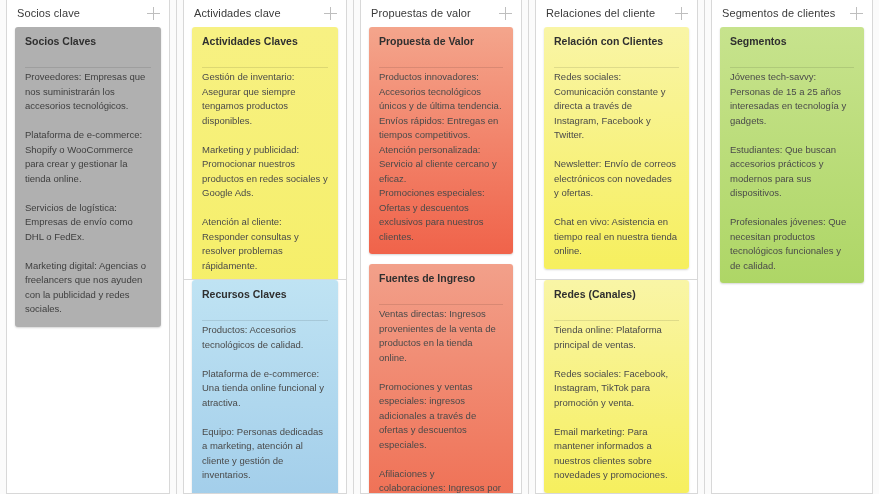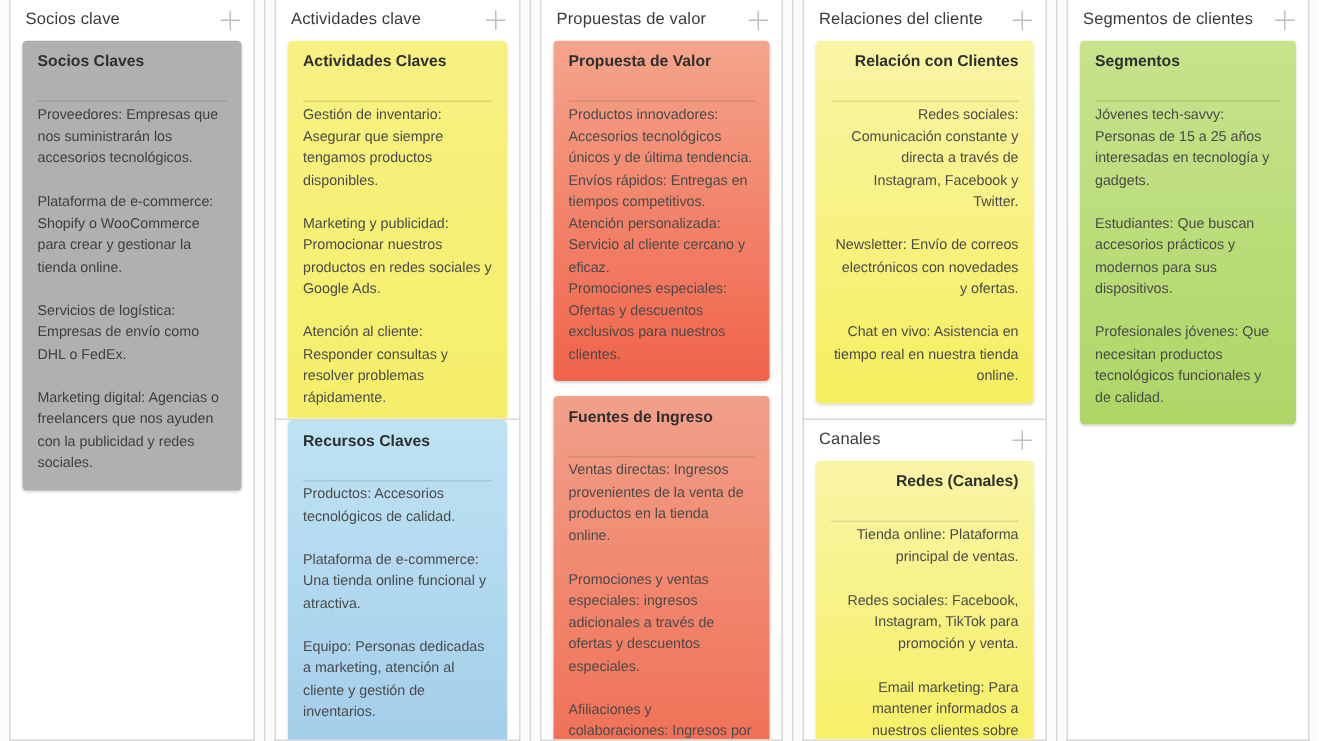--- a/index.html
+++ b/index.html
@@ -25,21 +25,21 @@
   .column {
     display: flex;
     flex-direction: column;
     box-sizing: border-box;
     position: relative;
     background: #fbfbfb;
   }
   .col-1 { width: 176px; }
   .col-2 { width: 177px; }
   .col-3 { width: 175px; }
-  .col-4 { width: 176px; text-align: right; }
+  .col-4 { width: 176px; }
   .col-5 { width: 175px; }
 
   
   .column + .column { border-left: 1px solid #d8d8d8; }
 
   .panel {
     background: #ffffff;
     border: 1px solid #d8d8d8;
     border-top: none;
     border-bottom: 1px solid #d8d8d8;
@@ -227,24 +227,20 @@
           <div class="card-title">Relación con Clientes</div>
           <div class="card-text">Redes sociales: Comunicación constante y directa a través de Instagram, Facebook y Twitter.
 
 Newsletter: Envío de correos electrónicos con novedades y ofertas.
 
 Chat en vivo: Asistencia en tiempo real en nuestra tienda online.</div>
         </div>
       </div>
     </div>
     <div class="panel grow">
-      <div class="panel-head">
-        <span class="panel-title">Canales</span>
-        <span class="add-icon"></span>
-      </div>
       <div class="panel-body">
         <div class="card card-yellow2">
           <div class="card-title">Redes (Canales)</div>
           <div class="card-text">Tienda online: Plataforma principal de ventas.
 
 Redes sociales: Facebook, Instagram, TikTok para promoción y venta.
 
 Email marketing: Para mantener informados a nuestros clientes sobre novedades y promociones.</div>
         </div>
       </div>

